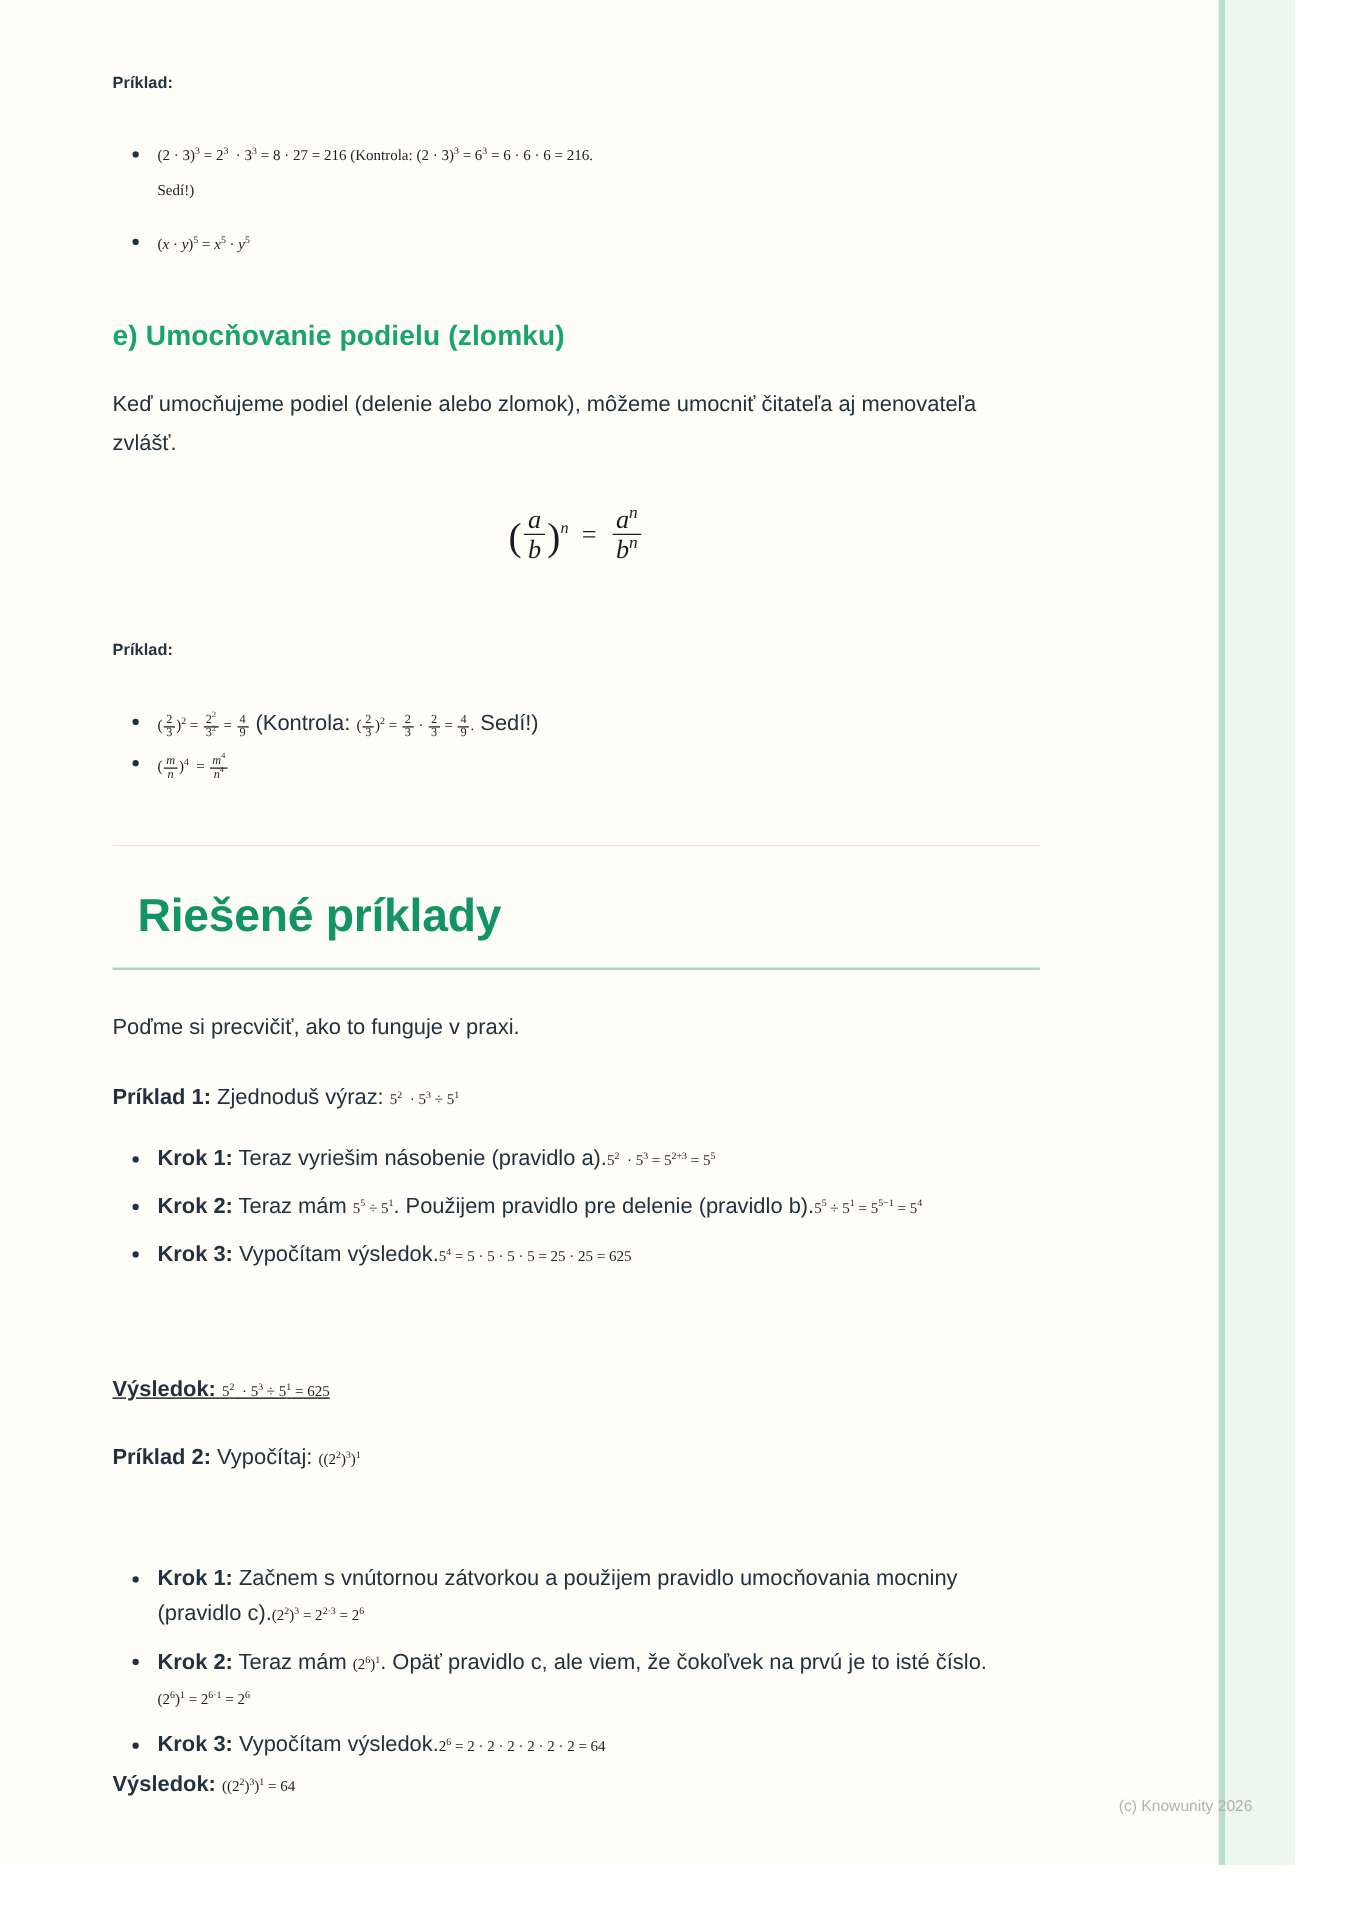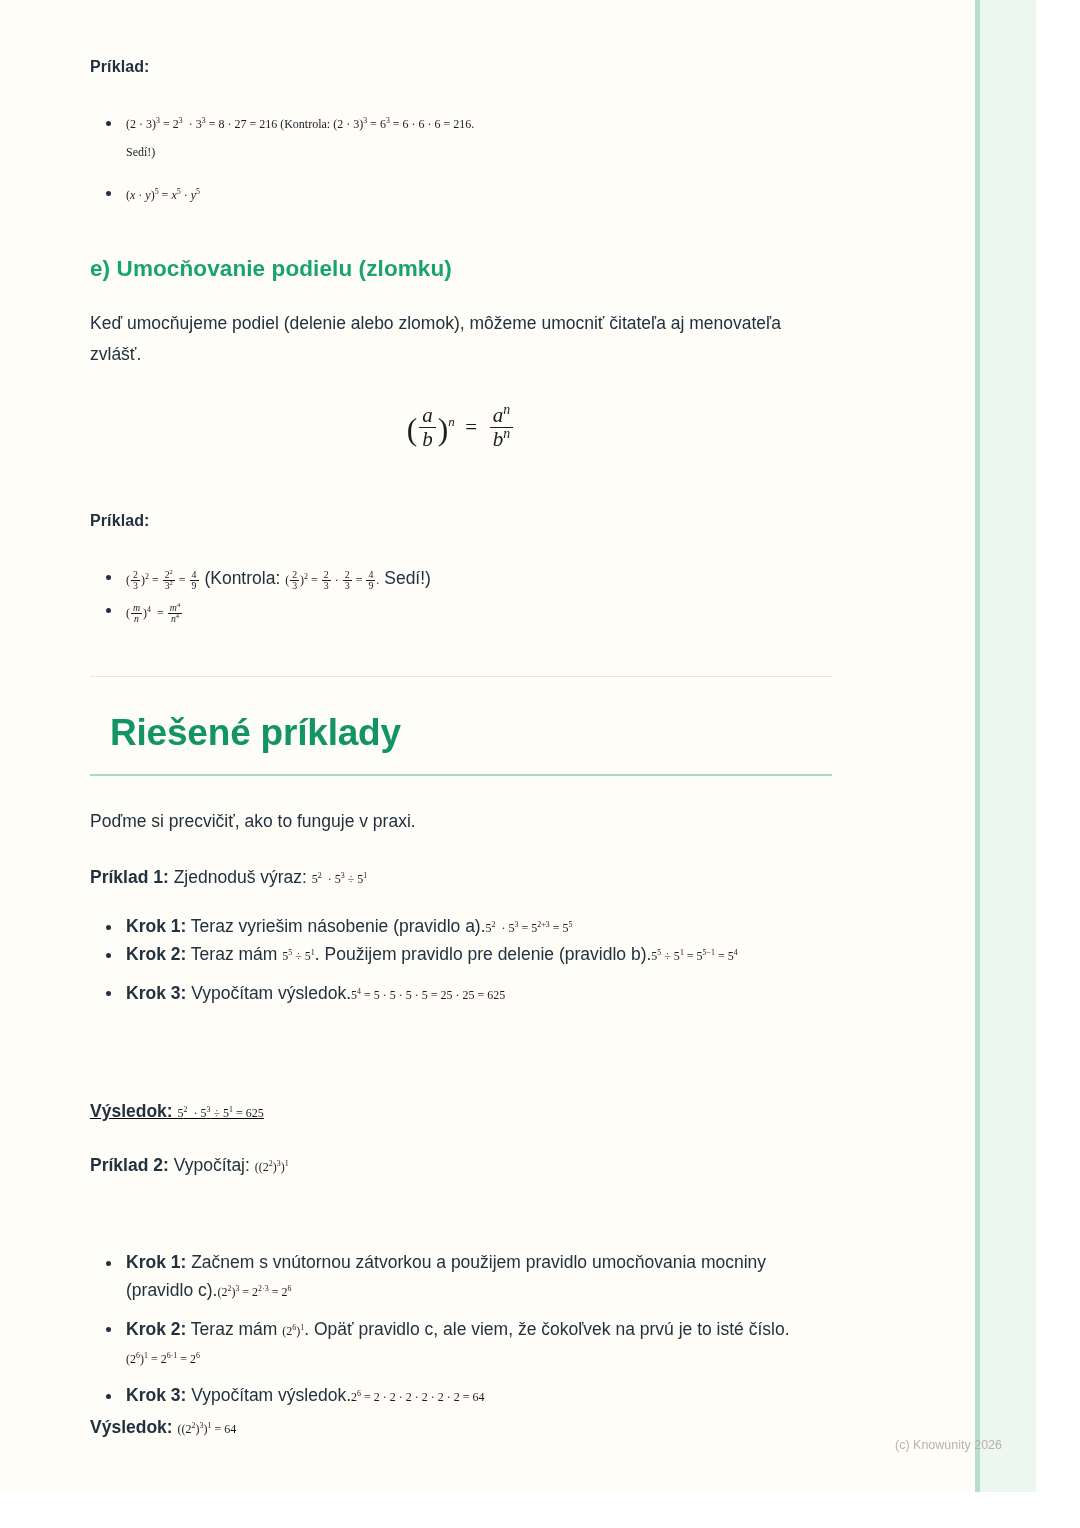--- a/index.html
+++ b/index.html
@@ -44,21 +44,21 @@
 
   
   #content {
     position: absolute;
     left: 90px;
     top: 0;
     width: 742px;
   }
 
   .lead-label {
-    font-size: 16px;
+    font-size: 13px;
     font-weight: bold;
     color: #22313f;
     margin: 0;
     letter-spacing: .1px;
   }
 
   ul.bullets {
     list-style: none;
     margin: 0;
     padding: 0;
@@ -277,21 +277,21 @@
       <span class="math">5<sup>2</sup> &nbsp;· 5<sup>3</sup> ÷ 5<sup>1</sup></span>
     </p>
   </div>
 
   <div class="blk" style="top:912px; width:742px;">
     <ul class="bullets">
       <li>
         <span class="strong-inline">Krok 1:</span>
         <span style="font-family:'Liberation Sans',sans-serif;"> Teraz vyriešim násobenie (pravidlo a).</span><span class="math">5<sup>2</sup> &nbsp;· 5<sup>3</sup> = 5<sup>2+3</sup> = 5<sup>5</sup></span>
       </li>
-      <li style="">
+      <li style="margin-top:10px;">
         <span class="strong-inline">Krok 2:</span>
         <span style="font-family:'Liberation Sans',sans-serif;"> Teraz mám</span> <span class="math">5<sup>5</sup> ÷ 5<sup>1</sup></span><span style="font-family:'Liberation Sans',sans-serif;">. Použijem pravidlo pre delenie (pravidlo b).</span><span class="math">5<sup>5</sup> ÷ 5<sup>1</sup> = 5<sup>5−1</sup> = 5<sup>4</sup></span>
       </li>
       <li style="margin-top:10px;">
         <span class="strong-inline">Krok 3:</span>
         <span style="font-family:'Liberation Sans',sans-serif;"> Vypočítam výsledok.</span><span class="math">5<sup>4</sup> = 5 · 5 · 5 · 5 = 25 · 25 = 625</span>
       </li>
     </ul>
   </div>
 

